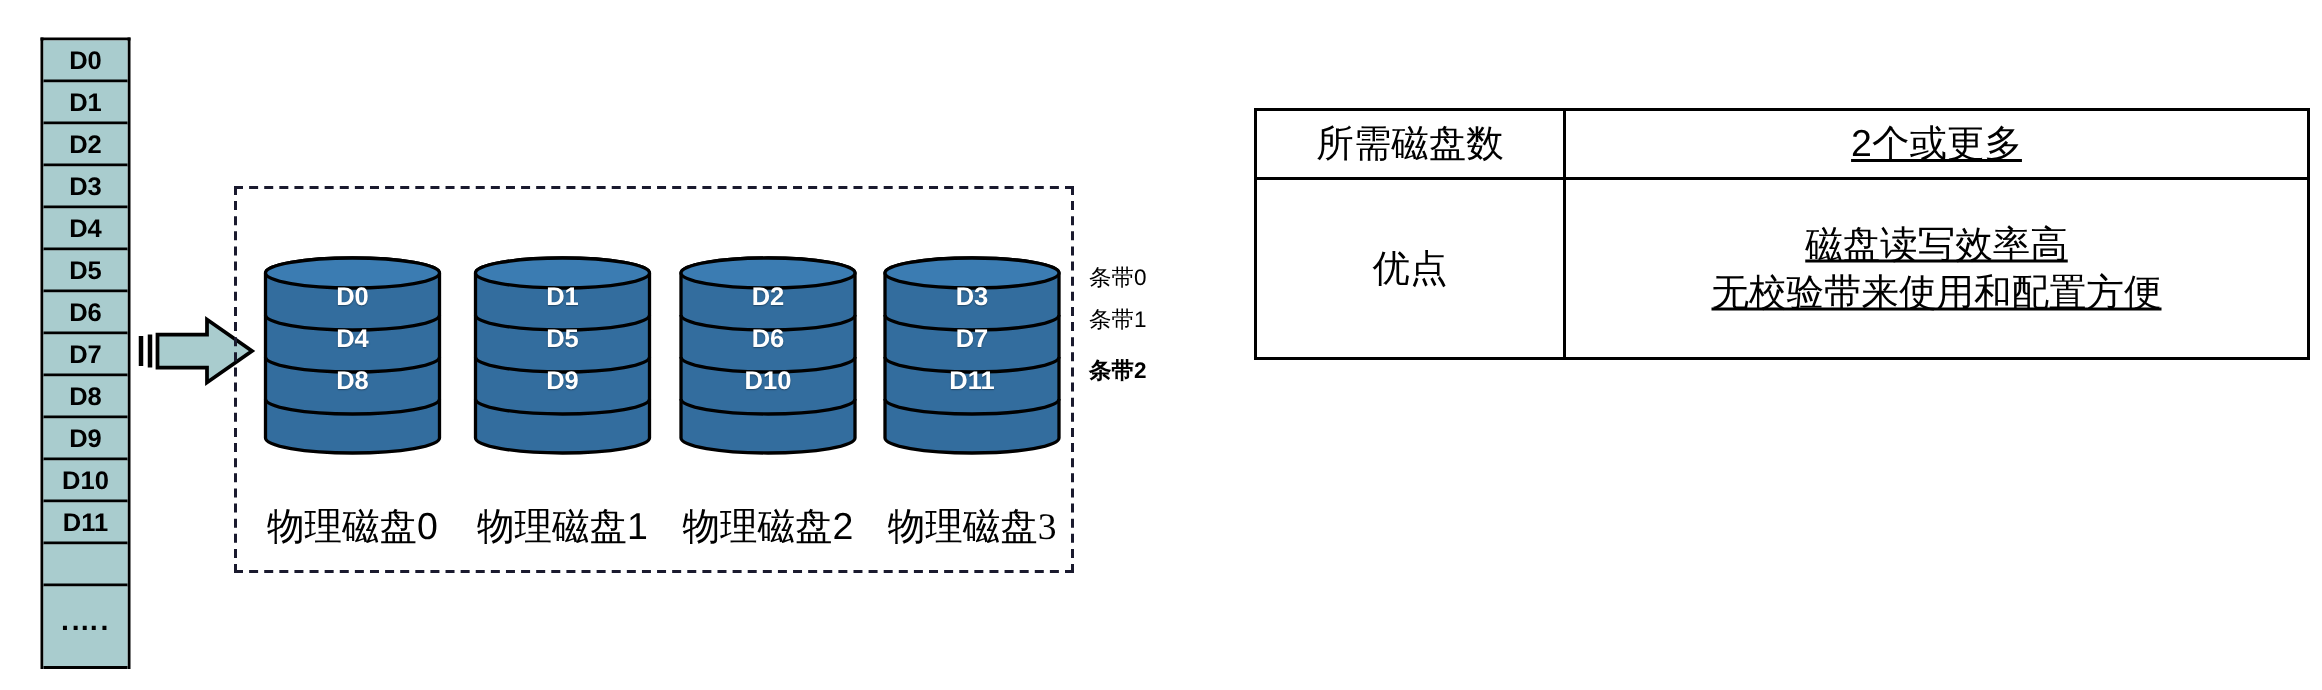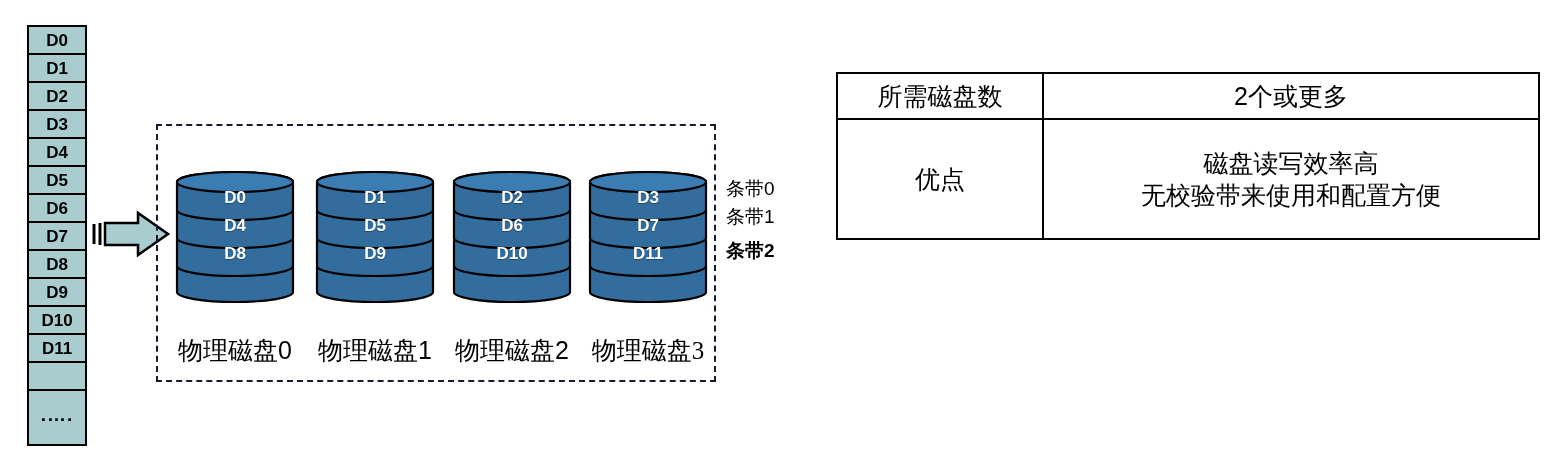--- a/index.html
+++ b/index.html
@@ -42,35 +42,35 @@
   .dl-0{left:160px;} .dl-1{left:300px;} .dl-2{left:437px;} .dl-3{left:573px;font-family:Liberation Serif, serif;}
 
   .block-text{
     position:absolute;width:120px;text-align:center;color:#ffffff;
     font-size:17px;font-weight:bold;text-shadow:0 1px 1px rgba(0,0,0,.35);
     pointer-events:none;
   }
 
   
   .stripe-label{
-    position:absolute;left:726px;font-size:19px;color:#000;white-space:nowrap;
+    position:absolute;left:726px;font-size:15px;color:#000;white-space:nowrap;
   }
   .sl-0{top:176px;} .sl-1{top:204px;} .sl-2{top:238px;font-weight:bold;}
 
   
   #info-table{
     position:absolute;left:836px;top:72px;width:682px;
     border-collapse:collapse;table-layout:fixed;padding-left:18px;
   }
   #info-table td{
     border:2px solid #000;color:#000;text-align:center;vertical-align:middle;
     padding:6px 4px;font-size:25px;line-height:1.28;
   }
   #info-table td.key{width:196px;}
-  #info-table td.val{width:486px;}
+  #info-table td.val{width:486px;text-decoration:underline;}
   .row-h-1{height:42px;}
   .row-h-2{height:120px;}
   .row-h-3{height:56px;}
   .row-h-4{height:86px;}
   .val-line{display:block;}
 </style>
 </head>
 <body>
 
 <div id="logical-stack">

